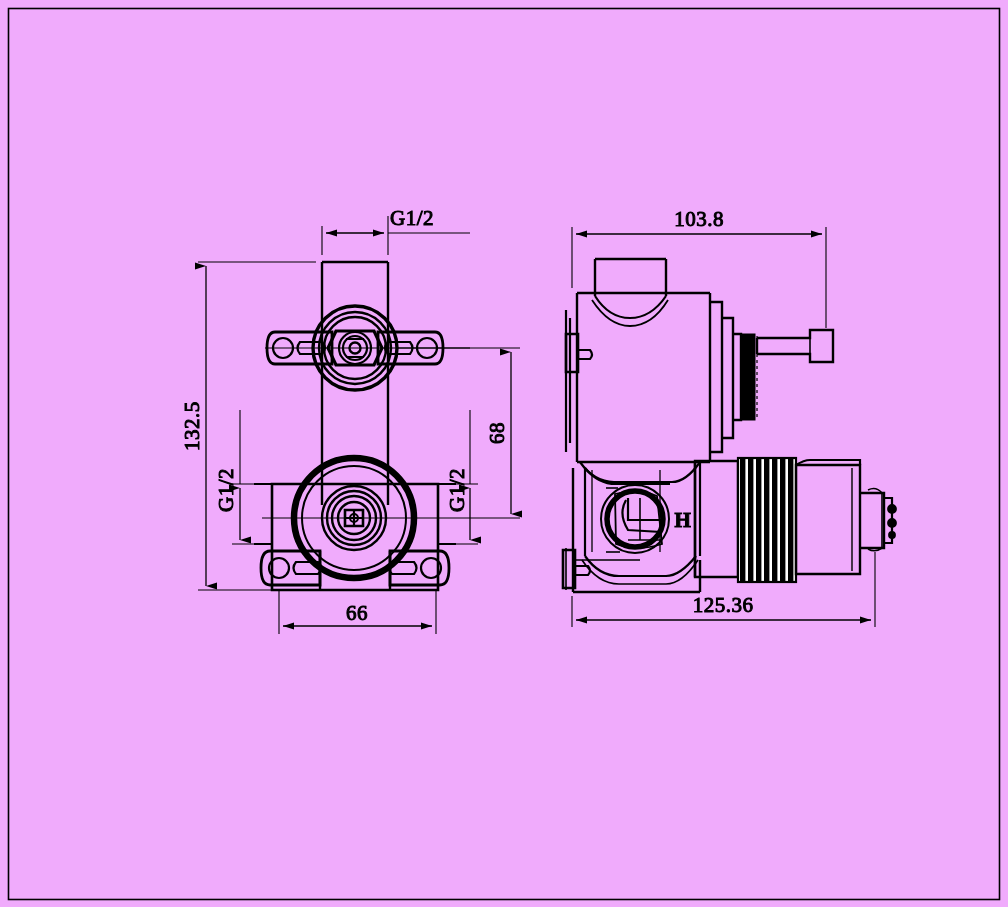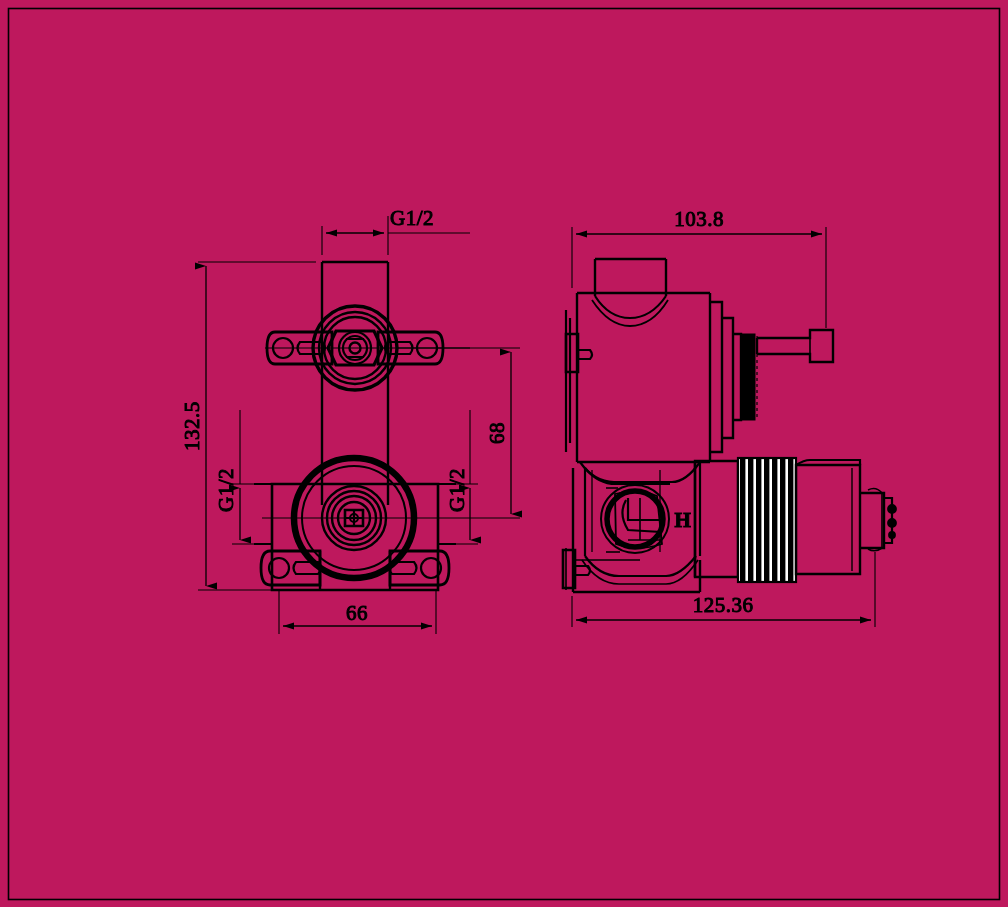--- a/index.html
+++ b/index.html
@@ -7,21 +7,21 @@
     padding: 0;
     background: #ffffff;
   }
   body {
     font-family: "Liberation Serif", "DejaVu Serif", serif;
   }
   #sheet {
     position: relative;
     width: 1008px;
     height: 907px;
-    background: #be185d;
+    background: #f0abfc;
     overflow: hidden;
   }
   #drawing-svg {
     position: absolute;
     left: 0;
     top: 0;
     width: 1008px;
     height: 907px;
   }
   .dim-text {

